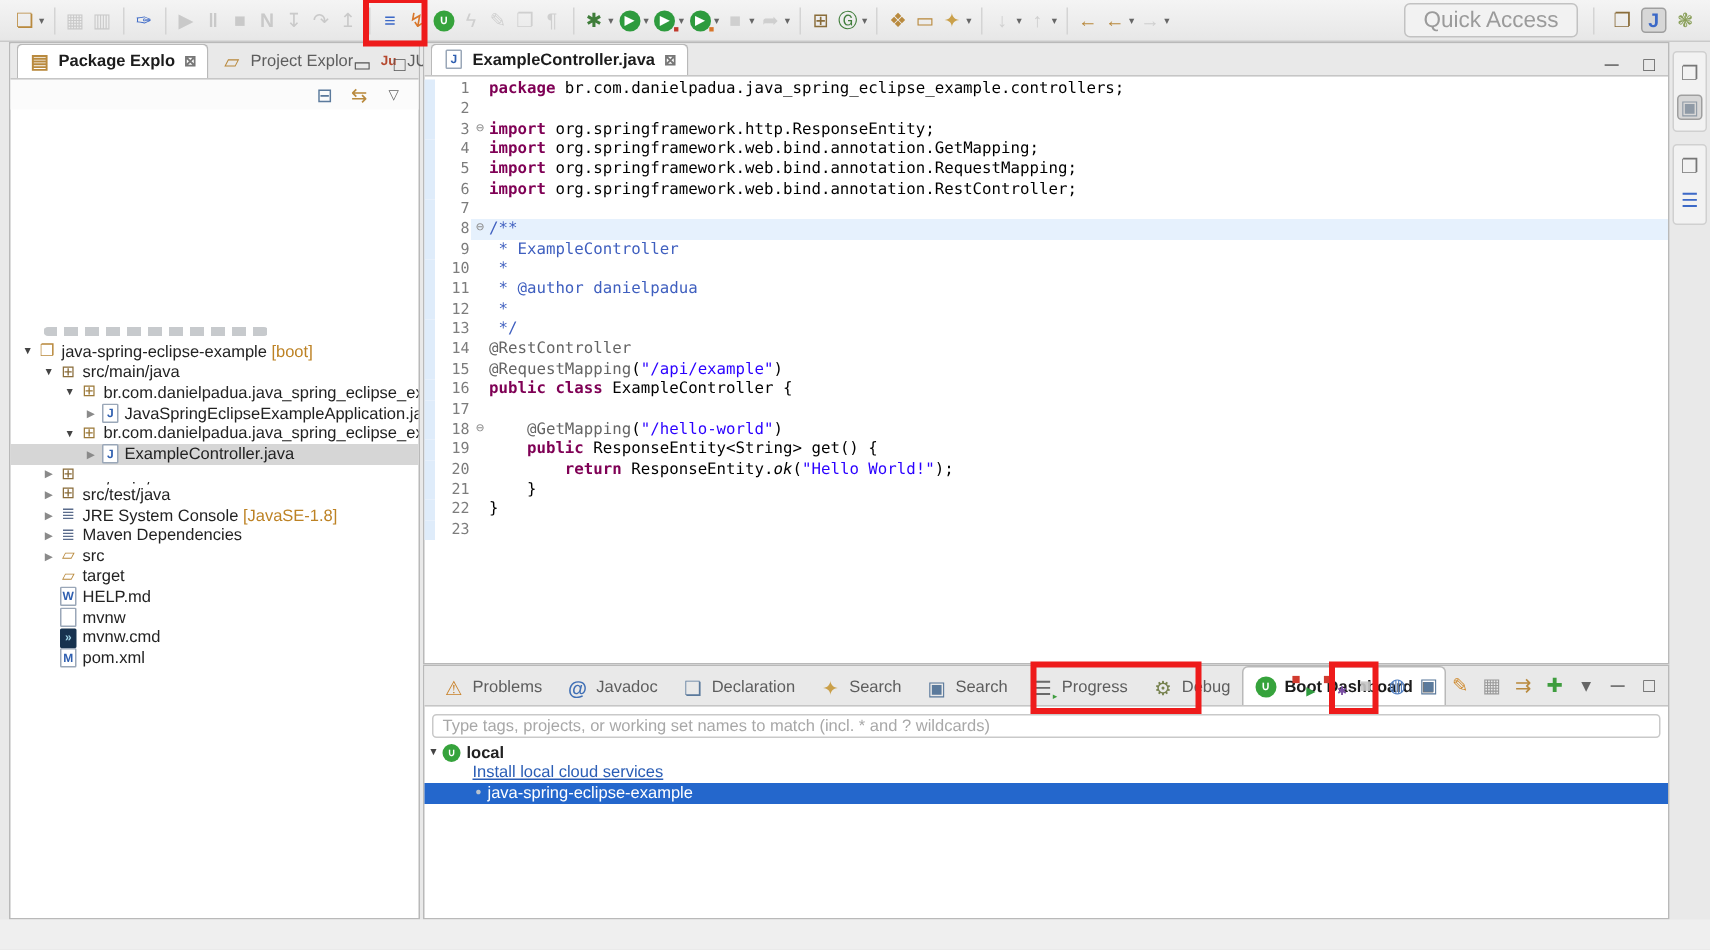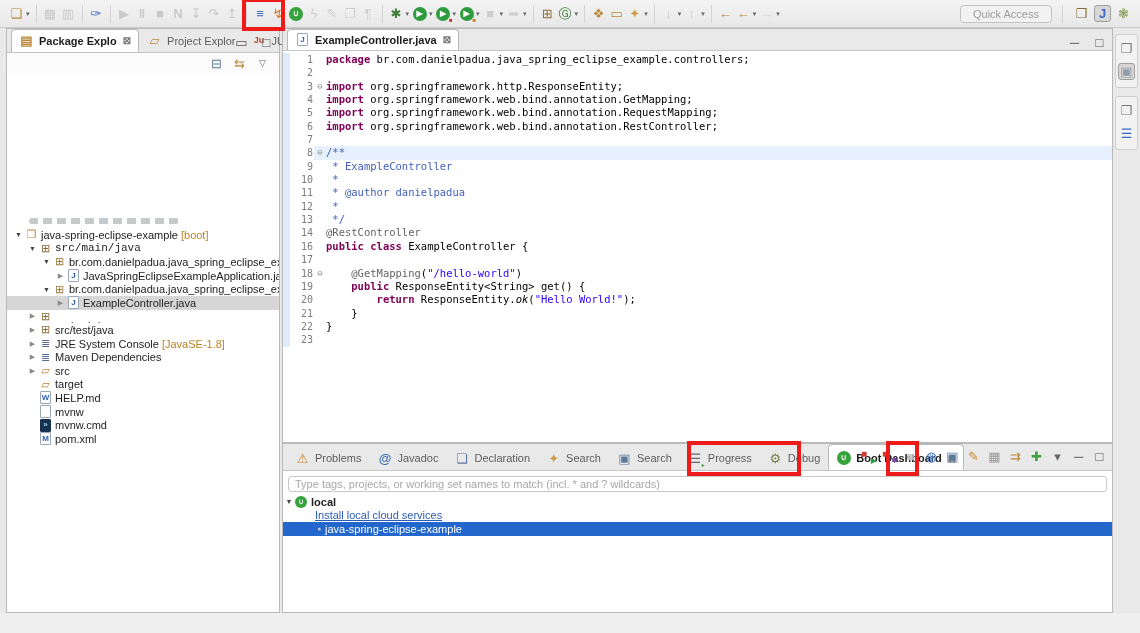--- a/index.html
+++ b/index.html
@@ -13,21 +13,21 @@
   .sep { width:1px; height:18px; background:#d4d4d4; margin:0 4px; flex:none; }
   .icon { display:inline-flex; align-items:center; justify-content:center;
     width:17px; height:17px; font-size:13px; line-height:1; flex:none; position:relative; }
   .icon .badge { position:absolute; right:-1px; bottom:-1px; font-size:6px; line-height:1; }
   .circle { width:14px; height:14px; border-radius:50%; display:inline-flex; align-items:center;
     justify-content:center; color:#fff; font-size:8px; font-weight:bold; }
   .caret { font-size:7px; color:#666; margin:0 1px 0 0; flex:none; }
   .pressed { background:#d7d7d7; border:1px solid #9f9f9f; border-radius:3px; }
   #qa-right { margin-left:auto; display:flex; align-items:center; gap:6px; }
   #quick-access { border:1px solid #c2c2c2; border-radius:4px; color:#9b9b9b;
-    padding:2px 12px; font-size:11px; background:#f2f2f2; }
+    padding:2px 12px; font-size:15px; background:#f2f2f2; }
 
   
   .panel { position:absolute; background:#fff; border:1px solid #b9b9b9; }
   .tabbar { display:flex; align-items:flex-end; height:24px; background:#e9e9e9;
     border-bottom:1px solid #c6c6c6; padding-left:4px; position:relative; }
   .tab { display:flex; align-items:center; gap:4px; padding:3px 7px 4px 6px; height:23px;
     color:#5d5d5d; border:1px solid transparent; border-bottom:none; font-size:11px; white-space:nowrap; }
   .tab.active { background:#fff; border-color:#b9b9b9; border-radius:4px 4px 0 0; color:#1c1c1c; font-weight:bold; }
   .tab .close { font-size:10px; color:#777; margin-left:2px; }
   .minmax { position:absolute; right:4px; top:5px; display:flex; gap:8px; color:#555; font-size:11px; }
@@ -212,21 +212,21 @@
         <span style="width: 6px; flex: 0 0 auto;"></span>
         <span class="arr">▼</span>
         <span class="icon ticon" style="color: rgb(185, 138, 62);">❐</span>
         <span style="margin-left: 2px;">java-spring-eclipse-example</span>
         <span class="suffix">[boot]</span>
       </div>
       <div class="trow">
         <span style="width: 20px; flex: 0 0 auto;"></span>
         <span class="arr">▼</span>
         <span class="icon ticon" style="color: rgb(138, 109, 59);">⊞</span>
-        <span style="margin-left: 2px; font-family: Liberation Mono, monospace;">src/main/java</span>
+        <span style="margin-left: 2px;">src/main/java</span>
       </div>
       <div class="trow">
         <span style="width: 34px; flex: 0 0 auto;"></span>
         <span class="arr">▼</span>
         <span class="icon ticon" style="color: rgb(156, 122, 58);">⊞</span>
         <span style="margin-left: 2px;">br.com.danielpadua.java_spring_eclipse_example</span>
       </div>
       <div class="trow">
         <span style="width: 48px; flex: 0 0 auto;"></span>
         <span class="arr closed">▶</span>
@@ -343,20 +343,21 @@
       <div class="cline"><span class="lstrip"></span><span class="lnum">5</span><span class="fold"></span><span class="ctext"><span class="tk-k">import </span><span class="tk-d">org.springframework.web.bind.annotation.RequestMapping;</span></span></div>
       <div class="cline"><span class="lstrip"></span><span class="lnum">6</span><span class="fold"></span><span class="ctext"><span class="tk-k">import </span><span class="tk-d">org.springframework.web.bind.annotation.RestController;</span></span></div>
       <div class="cline"><span class="lstrip"></span><span class="lnum">7</span><span class="fold"></span><span class="ctext"></span></div>
       <div class="cline hl"><span class="lstrip"></span><span class="lnum">8</span><span class="fold">⊖</span><span class="ctext"><span class="tk-c">/**</span></span></div>
       <div class="cline"><span class="lstrip"></span><span class="lnum">9</span><span class="fold"></span><span class="ctext"><span class="tk-c"> * ExampleController</span></span></div>
       <div class="cline"><span class="lstrip"></span><span class="lnum">10</span><span class="fold"></span><span class="ctext"><span class="tk-c"> *</span></span></div>
       <div class="cline"><span class="lstrip"></span><span class="lnum">11</span><span class="fold"></span><span class="ctext"><span class="tk-c"> * @author danielpadua</span></span></div>
       <div class="cline"><span class="lstrip"></span><span class="lnum">12</span><span class="fold"></span><span class="ctext"><span class="tk-c"> *</span></span></div>
       <div class="cline"><span class="lstrip"></span><span class="lnum">13</span><span class="fold"></span><span class="ctext"><span class="tk-c"> */</span></span></div>
       <div class="cline"><span class="lstrip"></span><span class="lnum">14</span><span class="fold"></span><span class="ctext"><span class="tk-a">@RestController</span></span></div>
+      <div class="cline"><span class="lstrip"></span><span class="lnum">15</span><span class="fold"></span><span class="ctext"><span class="tk-a">@RequestMapping</span><span class="tk-d">(</span><span class="tk-s">"/api/example"</span><span class="tk-d">)</span></span></div>
       <div class="cline"><span class="lstrip"></span><span class="lnum">16</span><span class="fold"></span><span class="ctext"><span class="tk-k">public class </span><span class="tk-d">ExampleController {</span></span></div>
       <div class="cline"><span class="lstrip"></span><span class="lnum">17</span><span class="fold"></span><span class="ctext"></span></div>
       <div class="cline"><span class="lstrip"></span><span class="lnum">18</span><span class="fold">⊖</span><span class="ctext"><span class="tk-d">    </span><span class="tk-a">@GetMapping</span><span class="tk-d">(</span><span class="tk-s">"/hello-world"</span><span class="tk-d">)</span></span></div>
       <div class="cline"><span class="lstrip"></span><span class="lnum">19</span><span class="fold"></span><span class="ctext"><span class="tk-d">    </span><span class="tk-k">public </span><span class="tk-d">ResponseEntity&lt;String&gt; get() {</span></span></div>
       <div class="cline"><span class="lstrip"></span><span class="lnum">20</span><span class="fold"></span><span class="ctext"><span class="tk-d">        </span><span class="tk-k">return </span><span class="tk-d">ResponseEntity.</span><span class="tk-i">ok</span><span class="tk-d">(</span><span class="tk-s">"Hello World!"</span><span class="tk-d">);</span></span></div>
       <div class="cline"><span class="lstrip"></span><span class="lnum">21</span><span class="fold"></span><span class="ctext"><span class="tk-d">    }</span></span></div>
       <div class="cline"><span class="lstrip"></span><span class="lnum">22</span><span class="fold"></span><span class="ctext"><span class="tk-d">}</span></span></div>
       <div class="cline"><span class="lstrip"></span><span class="lnum">23</span><span class="fold"></span><span class="ctext"></span></div>
     </div>
 </div>

